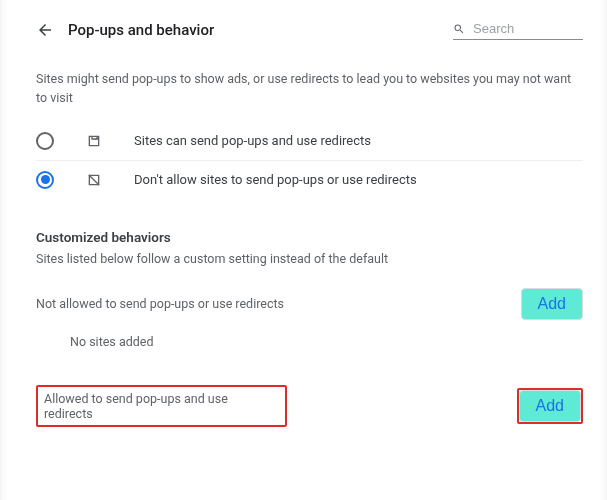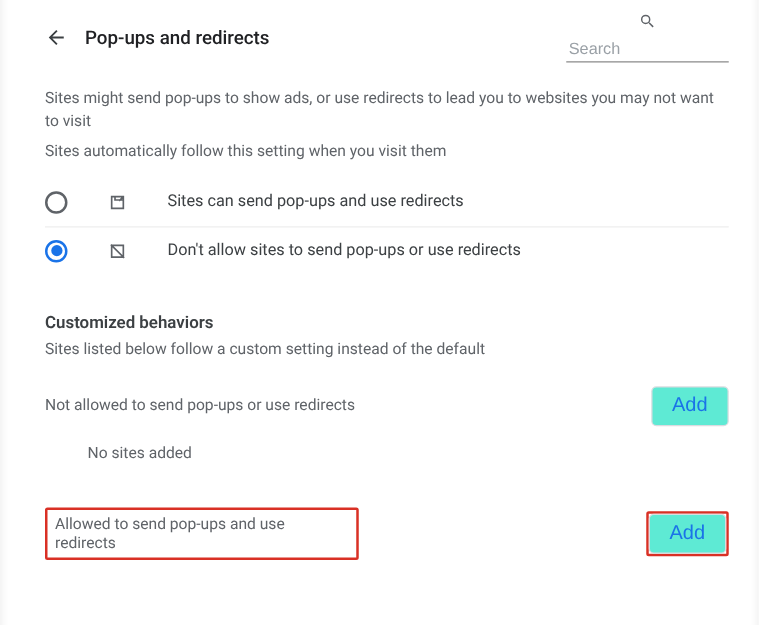--- a/index.html
+++ b/index.html
@@ -55,21 +55,20 @@
     flex: 0 0 auto;
   }
   .search-wrap {
     margin-left: auto;
     display: flex;
     align-items: center;
     width: 130px;
     border-bottom: 1px solid #8a8a8a;
     padding-bottom: 2px;
     gap: 6px;
-    flex-direction: column;
   }
   .search-wrap svg { color: #5f6368; }
   .search-input {
     border: none;
     outline: none;
     font-size: 13px;
     color: #5f6368;
     width: 100%;
     background: transparent;
   }
@@ -164,32 +163,31 @@
 <body>
 
 <div class="page">
 
   <div class="header">
     <div class="back-arrow">
       <svg width="18" height="18" viewBox="0 0 24 24">
           <path fill="currentColor" d="M20 11H7.83l5.59-5.59L12 4l-8 8 8 8 1.41-1.41L7.83 13H20z"></path>
         </svg>
     </div>
-    <div class="header-title">Pop-ups and redirects</div>
+    <div class="header-title">Pop-ups and behavior</div>
     <div class="search-wrap">
       <svg width="14" height="14" viewBox="0 0 24 24">
           <path fill="currentColor" d="M15.5 14h-.79l-.28-.27A6.471 6.471 0 0016 9.5 6.5 6.5 0 109.5 16c1.61 0 3.09-.59 4.23-1.57l.27.28v.79l5 4.99L20.49 19l-4.99-5zM9.5 14A4.5 4.5 0 119.5 5a4.5 4.5 0 010 9z"></path>
         </svg>
       <input class="search-input" placeholder="Search" style="">
     </div>
   </div>
 
   <div class="intro">Sites might send pop-ups to show ads, or use redirects to lead you to websites you may not want to visit</div>
 
-  <div class="section-sub">Sites automatically follow this setting when you visit them</div>
 
   <div class="radio-list">
     <div class="radio-row">
       <div class="radio-outer"></div>
       <div class="row-icon">
         <svg width="16" height="16" viewBox="0 0 24 24">
             <path fill="none" stroke="currentColor" stroke-width="2" d="M5 5h14v14H5z M9 5v4h10 M14 10l5-5"></path>
           </svg>
       </div>
       <div class="row-label">Sites can send pop-ups and use redirects</div>

